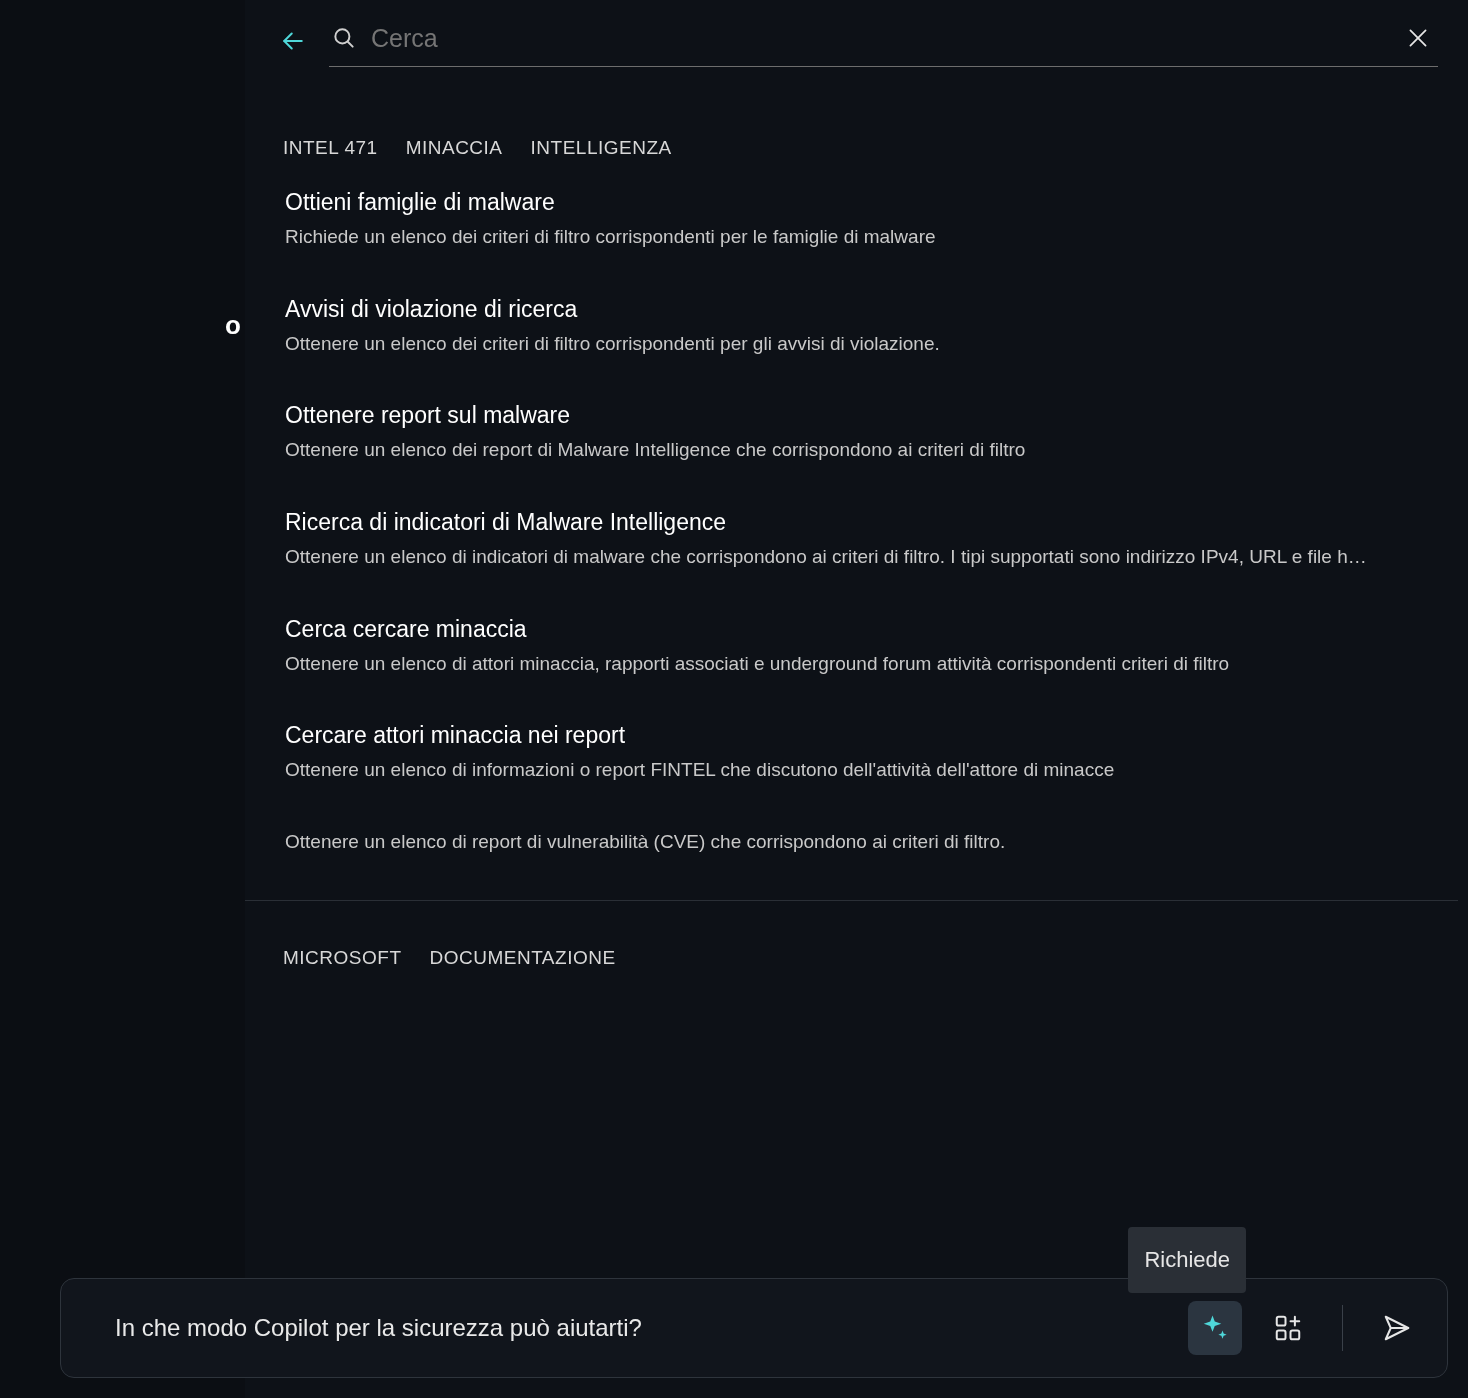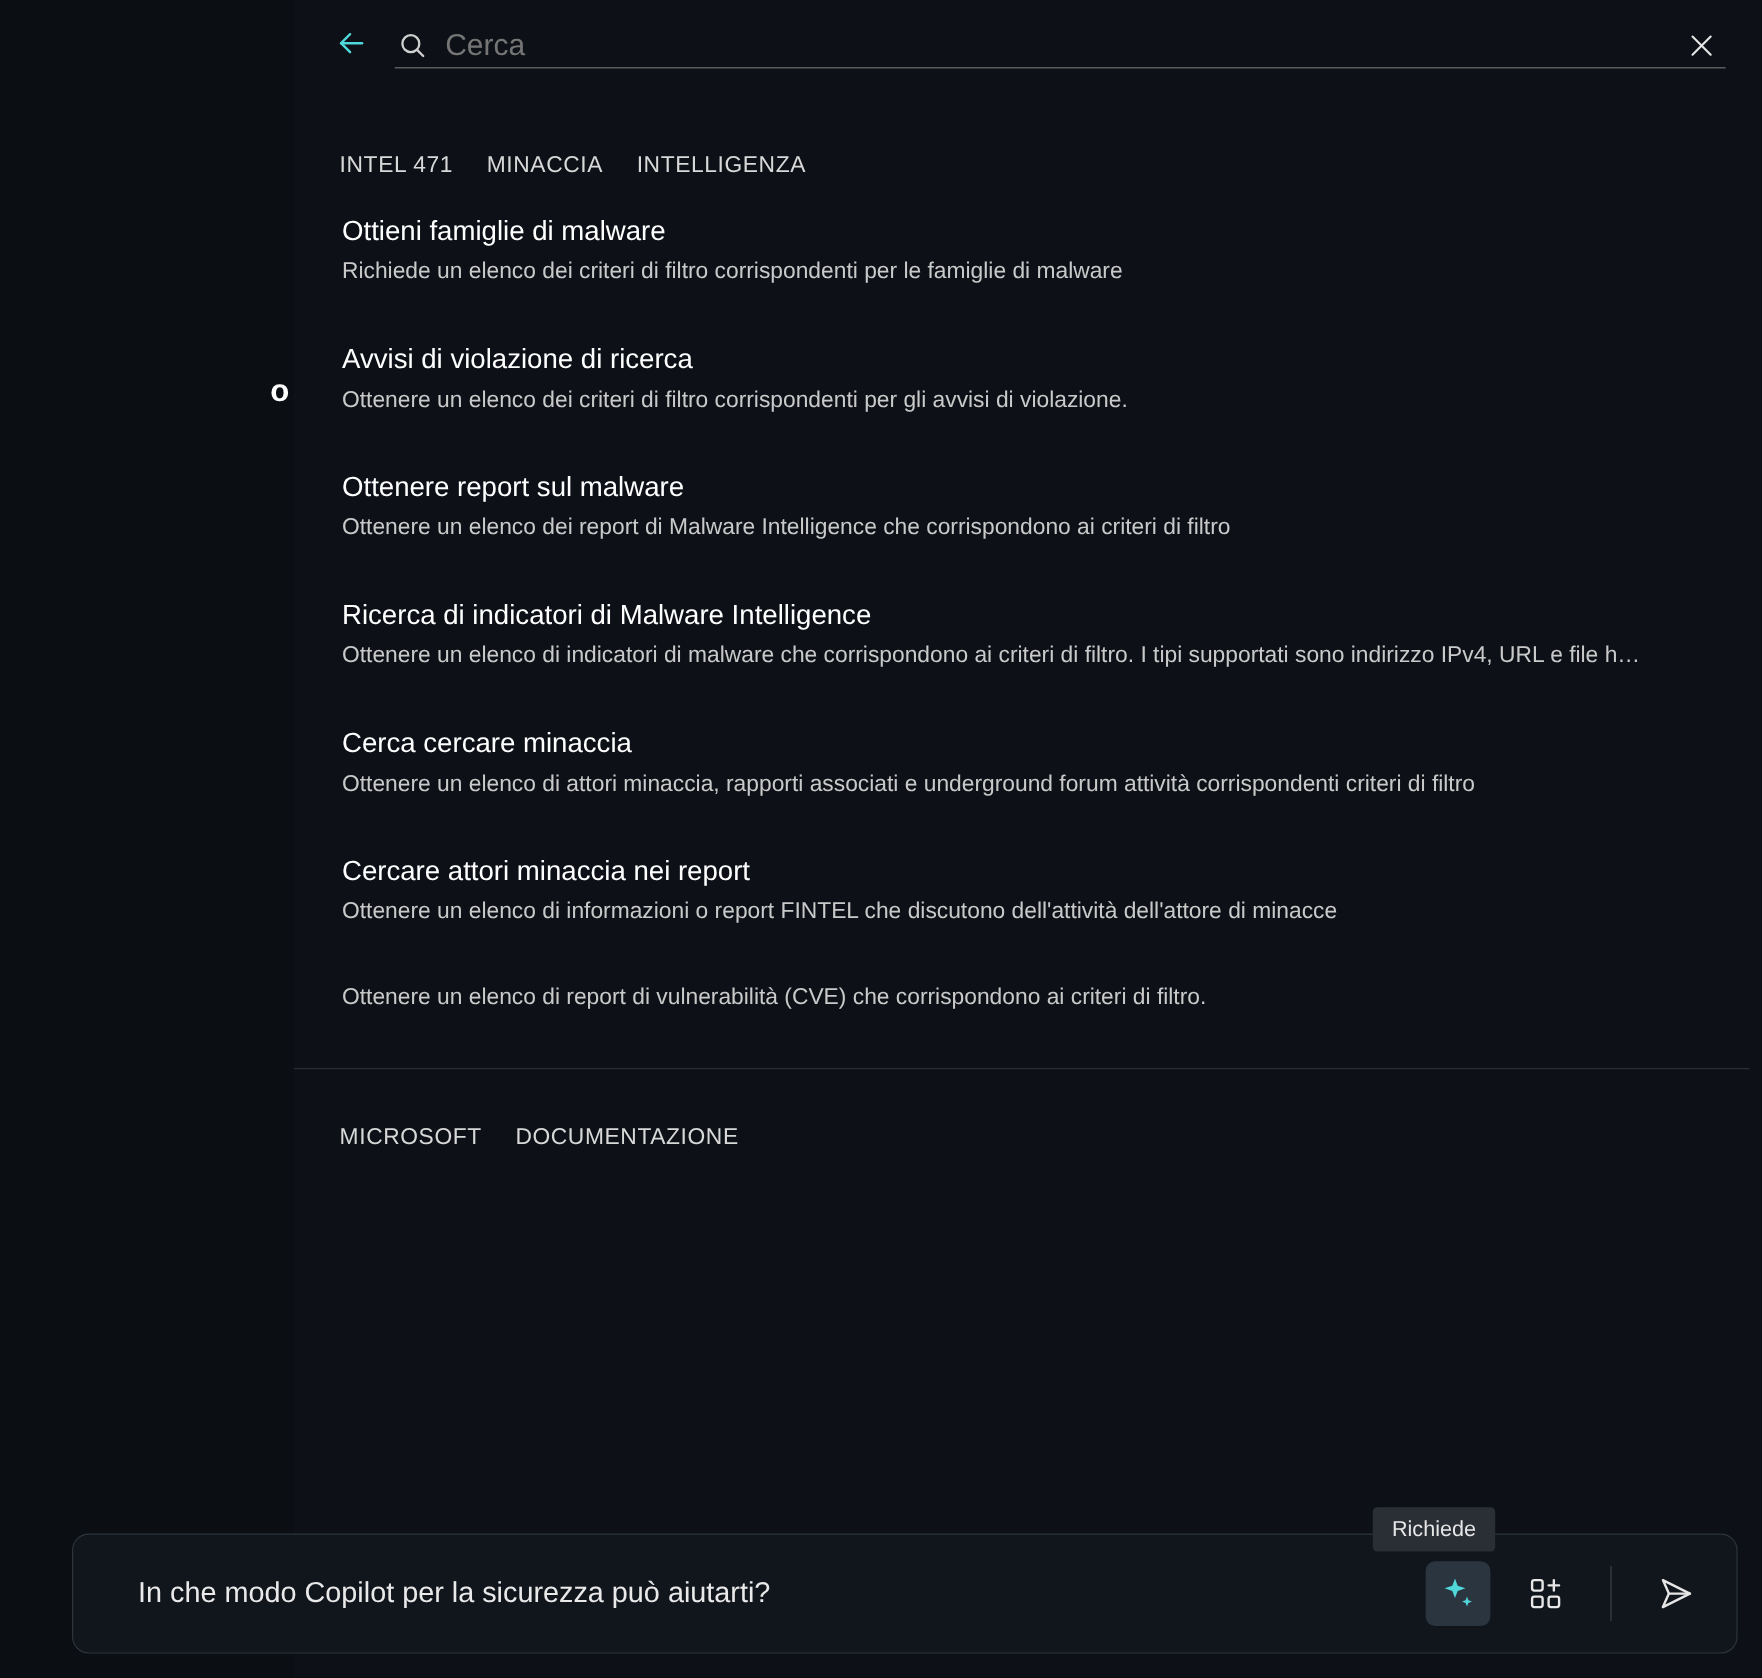--- a/index.html
+++ b/index.html
@@ -46,21 +46,21 @@
       width: 36px; height: 36px;
       display: flex; align-items: center; justify-content: center;
       cursor: pointer;
       color: #4fd7d9;
     }
     .search-wrap {
       flex: 1;
       display: flex;
       align-items: center;
       border-bottom: 1px solid #6d6d6d;
-      padding: 6px 2px 0 2px;
+      padding: 6px 2px 10px 2px;
       gap: 14px;
     }
     .search-icon { color: #cfcfcf; display:flex; align-items:center; }
     .search-input {
       flex: 1;
       background: transparent;
       border: none;
       outline: none;
       font-size: 25px;
       color: #f0f0f0;
@@ -145,22 +145,22 @@
       display:flex; align-items:center; justify-content:center;
       cursor:pointer;
       position: relative;
     }
     .tooltip {
       position: absolute;
       bottom: 62px;
       right: -4px;
       background: #2a2f36;
       color: #e6e6e6;
-      font-size: 18px;
-      padding: 8px 16px;
+      font-size: 22px;
+      padding: 20px 16px;
       border-radius: 4px;
       white-space: nowrap;
     }
     .btn-plain {
       width: 44px; height: 44px;
       display:flex; align-items:center; justify-content:center;
       cursor:pointer;
       color: #e6e6e6;
     }
     .vbar {

